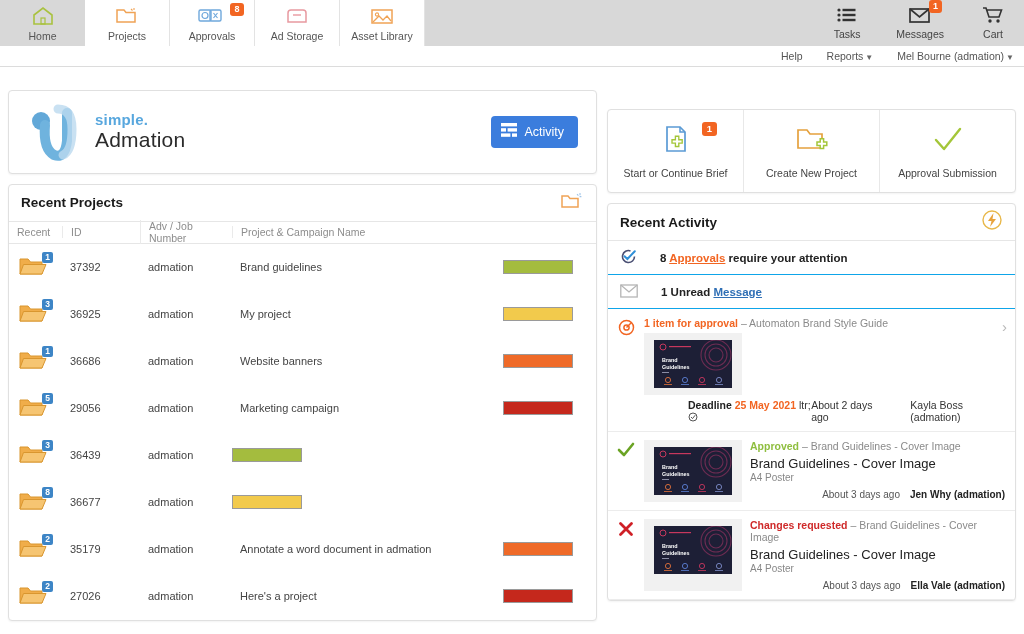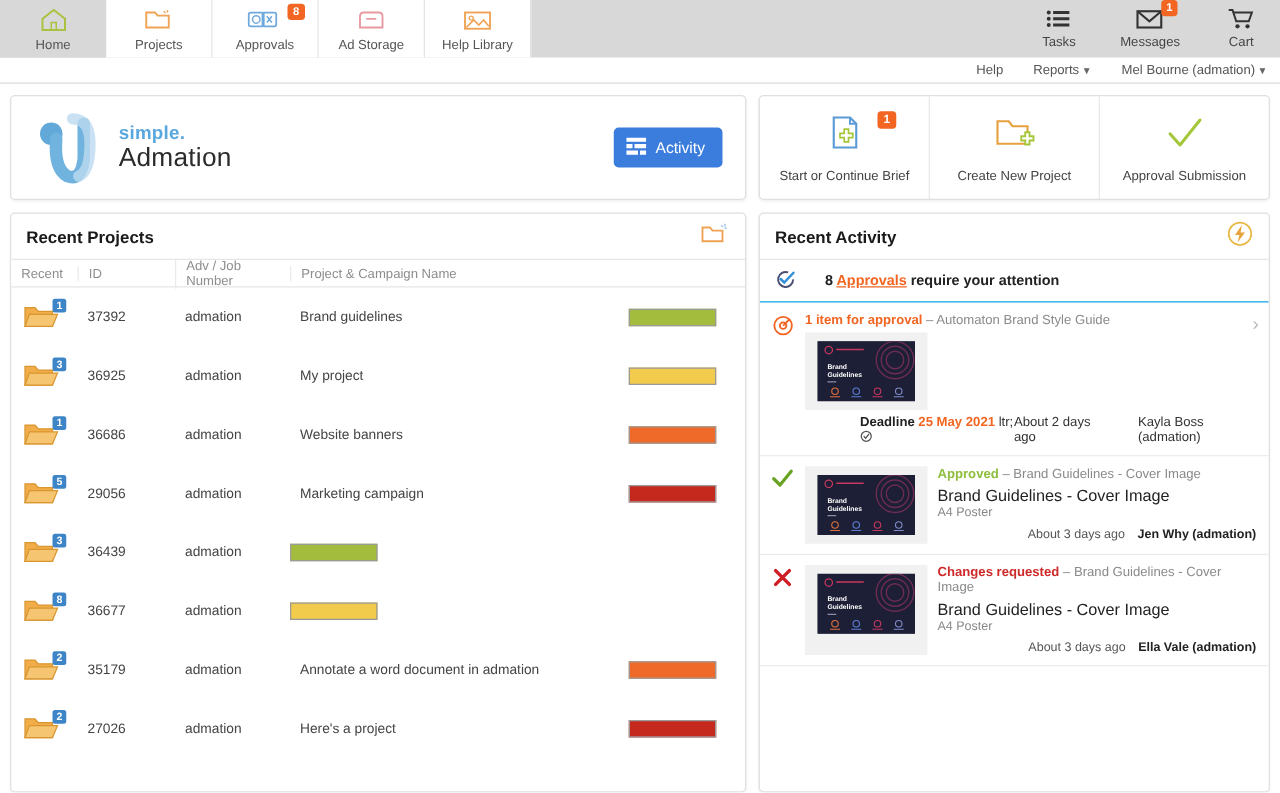--- a/index.html
+++ b/index.html
@@ -70,20 +70,21 @@
     font-size: 10.5px; color: #555;
   }
   .subbar span { cursor: pointer; }
   .caret { font-size: 8px; margin-left: 2px; color: #666; }
 
   
   .page {
     padding: 9px 8px 0 8px;
     display: flex; gap: 10px;
     height: calc(634px - 46px - 21px);
+    align-items: center;
   }
   .col-left { width: 589px; display: flex; flex-direction: column; gap: 10px; }
   .col-right { width: 409px; display: flex; flex-direction: column; gap: 10px; }
 
   .card {
     background: #fff;
     border: 1px solid #e0e0e0;
     border-radius: 4px;
     box-shadow: 0 1px 2px rgba(0,0,0,0.05);
   }
@@ -273,21 +274,21 @@
     </div>
 
     <div class="nav-tab">
       <div class="icon-wrap">
         <svg width="26" height="22" viewBox="0 0 26 22">
           <rect x="3" y="5" width="20" height="13" fill="none" stroke="#f0a355" stroke-width="1.5"></rect>
           <circle cx="8" cy="9.5" r="1.6" fill="none" stroke="#f0a355" stroke-width="1.1"></circle>
           <path d="M4 17 L10 11 L14 15 L18 11 L22 16" fill="none" stroke="#f0a355" stroke-width="1.3"></path>
         </svg>
       </div>
-      <div class="tab-label">Help Library</div>
+      <div class="tab-label">Asset Library</div>
     </div>
   </div>
 
   <div class="nav-right">
     <div class="nav-right-item">
       <div class="icon-wrap">
         <svg width="22" height="20" viewBox="0 0 22 20">
           <circle cx="3" cy="5" r="1.6" fill="#333"></circle>
             <rect x="6.5" y="3.8" width="13" height="2.4" fill="#333"></rect>
           <circle cx="3" cy="10" r="1.6" fill="#333"></circle>
@@ -549,20 +550,27 @@
           </svg>
         </div>
       </div>
       <div id="activity-list">
           <div class="act-row">
     <span><svg width="17" height="17" viewBox="0 0 17 17">
   <path d="M14.5 8.5 a6 6 0 1 1 -4 -5.6" fill="none" stroke="#4a4f73" stroke-width="1.6"></path>
   <path d="M4.5 8.2 L7.4 11 L14.8 3.2" fill="none" stroke="#2f8fd8" stroke-width="2" stroke-linecap="round"></path>
 </svg></span>
     <span>8 <a class="">Approvals</a> require your attention</span>
+          </div>
+          <div class="act-row">
+    <span><svg width="18" height="14" viewBox="0 0 18 14">
+  <rect x="0.8" y="1" width="16.4" height="12" fill="none" stroke="#b5b5b5" stroke-width="1.3"></rect>
+  <path d="M0.8 1 L9 8 L17.2 1" fill="none" stroke="#b5b5b5" stroke-width="1.3"></path>
+</svg></span>
+    <span>1 Unread <a class="blue">Message</a></span>
           </div>
           <div class="act-card">
       <div class="act-status-icon"><svg width="17" height="17" viewBox="0 0 17 17">
                 <circle cx="8.5" cy="8.5" r="7" fill="none" stroke="#f26522" stroke-width="1.5"></circle>
                 <circle cx="8.5" cy="8.5" r="2.6" fill="none" stroke="#f26522" stroke-width="1.5"></circle>
                 <path d="M8.5 8.5 L13.5 3.5" stroke="#f26522" stroke-width="1.5"></path>
               </svg></div>
       <div class="act-body">
         <div class="act-headline">
           <span class="hl-orange">1 item for approval</span>

